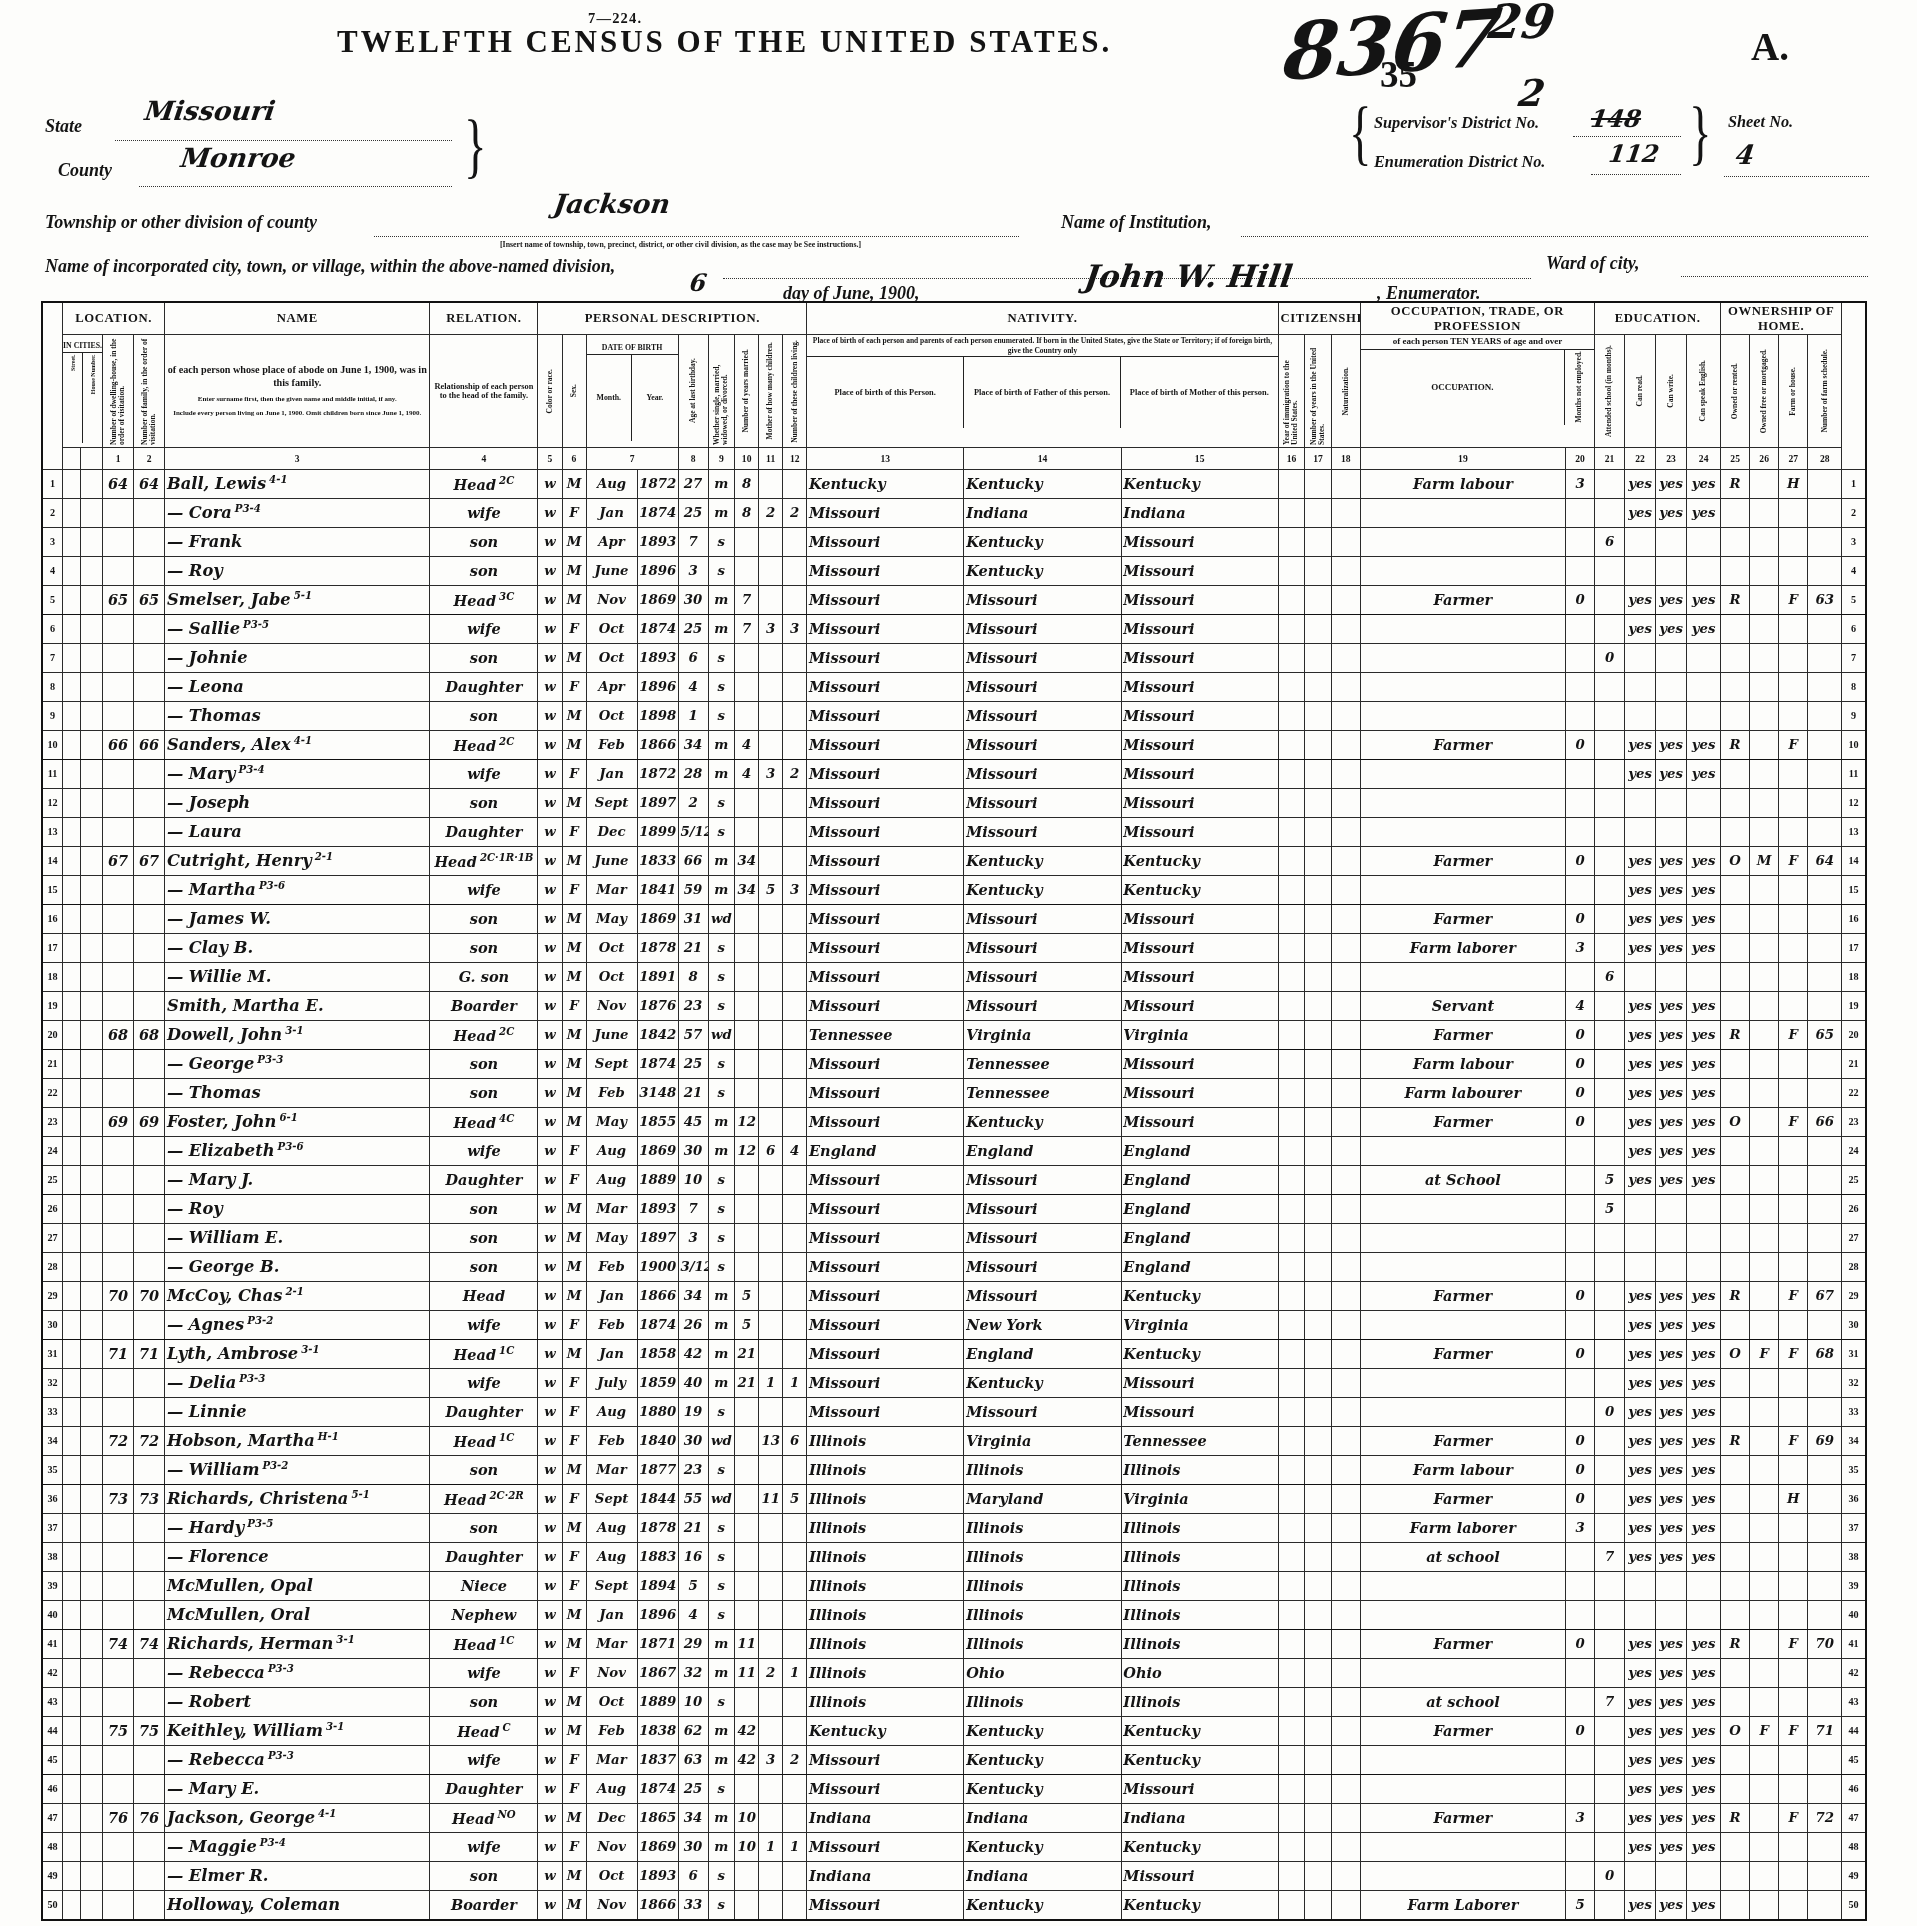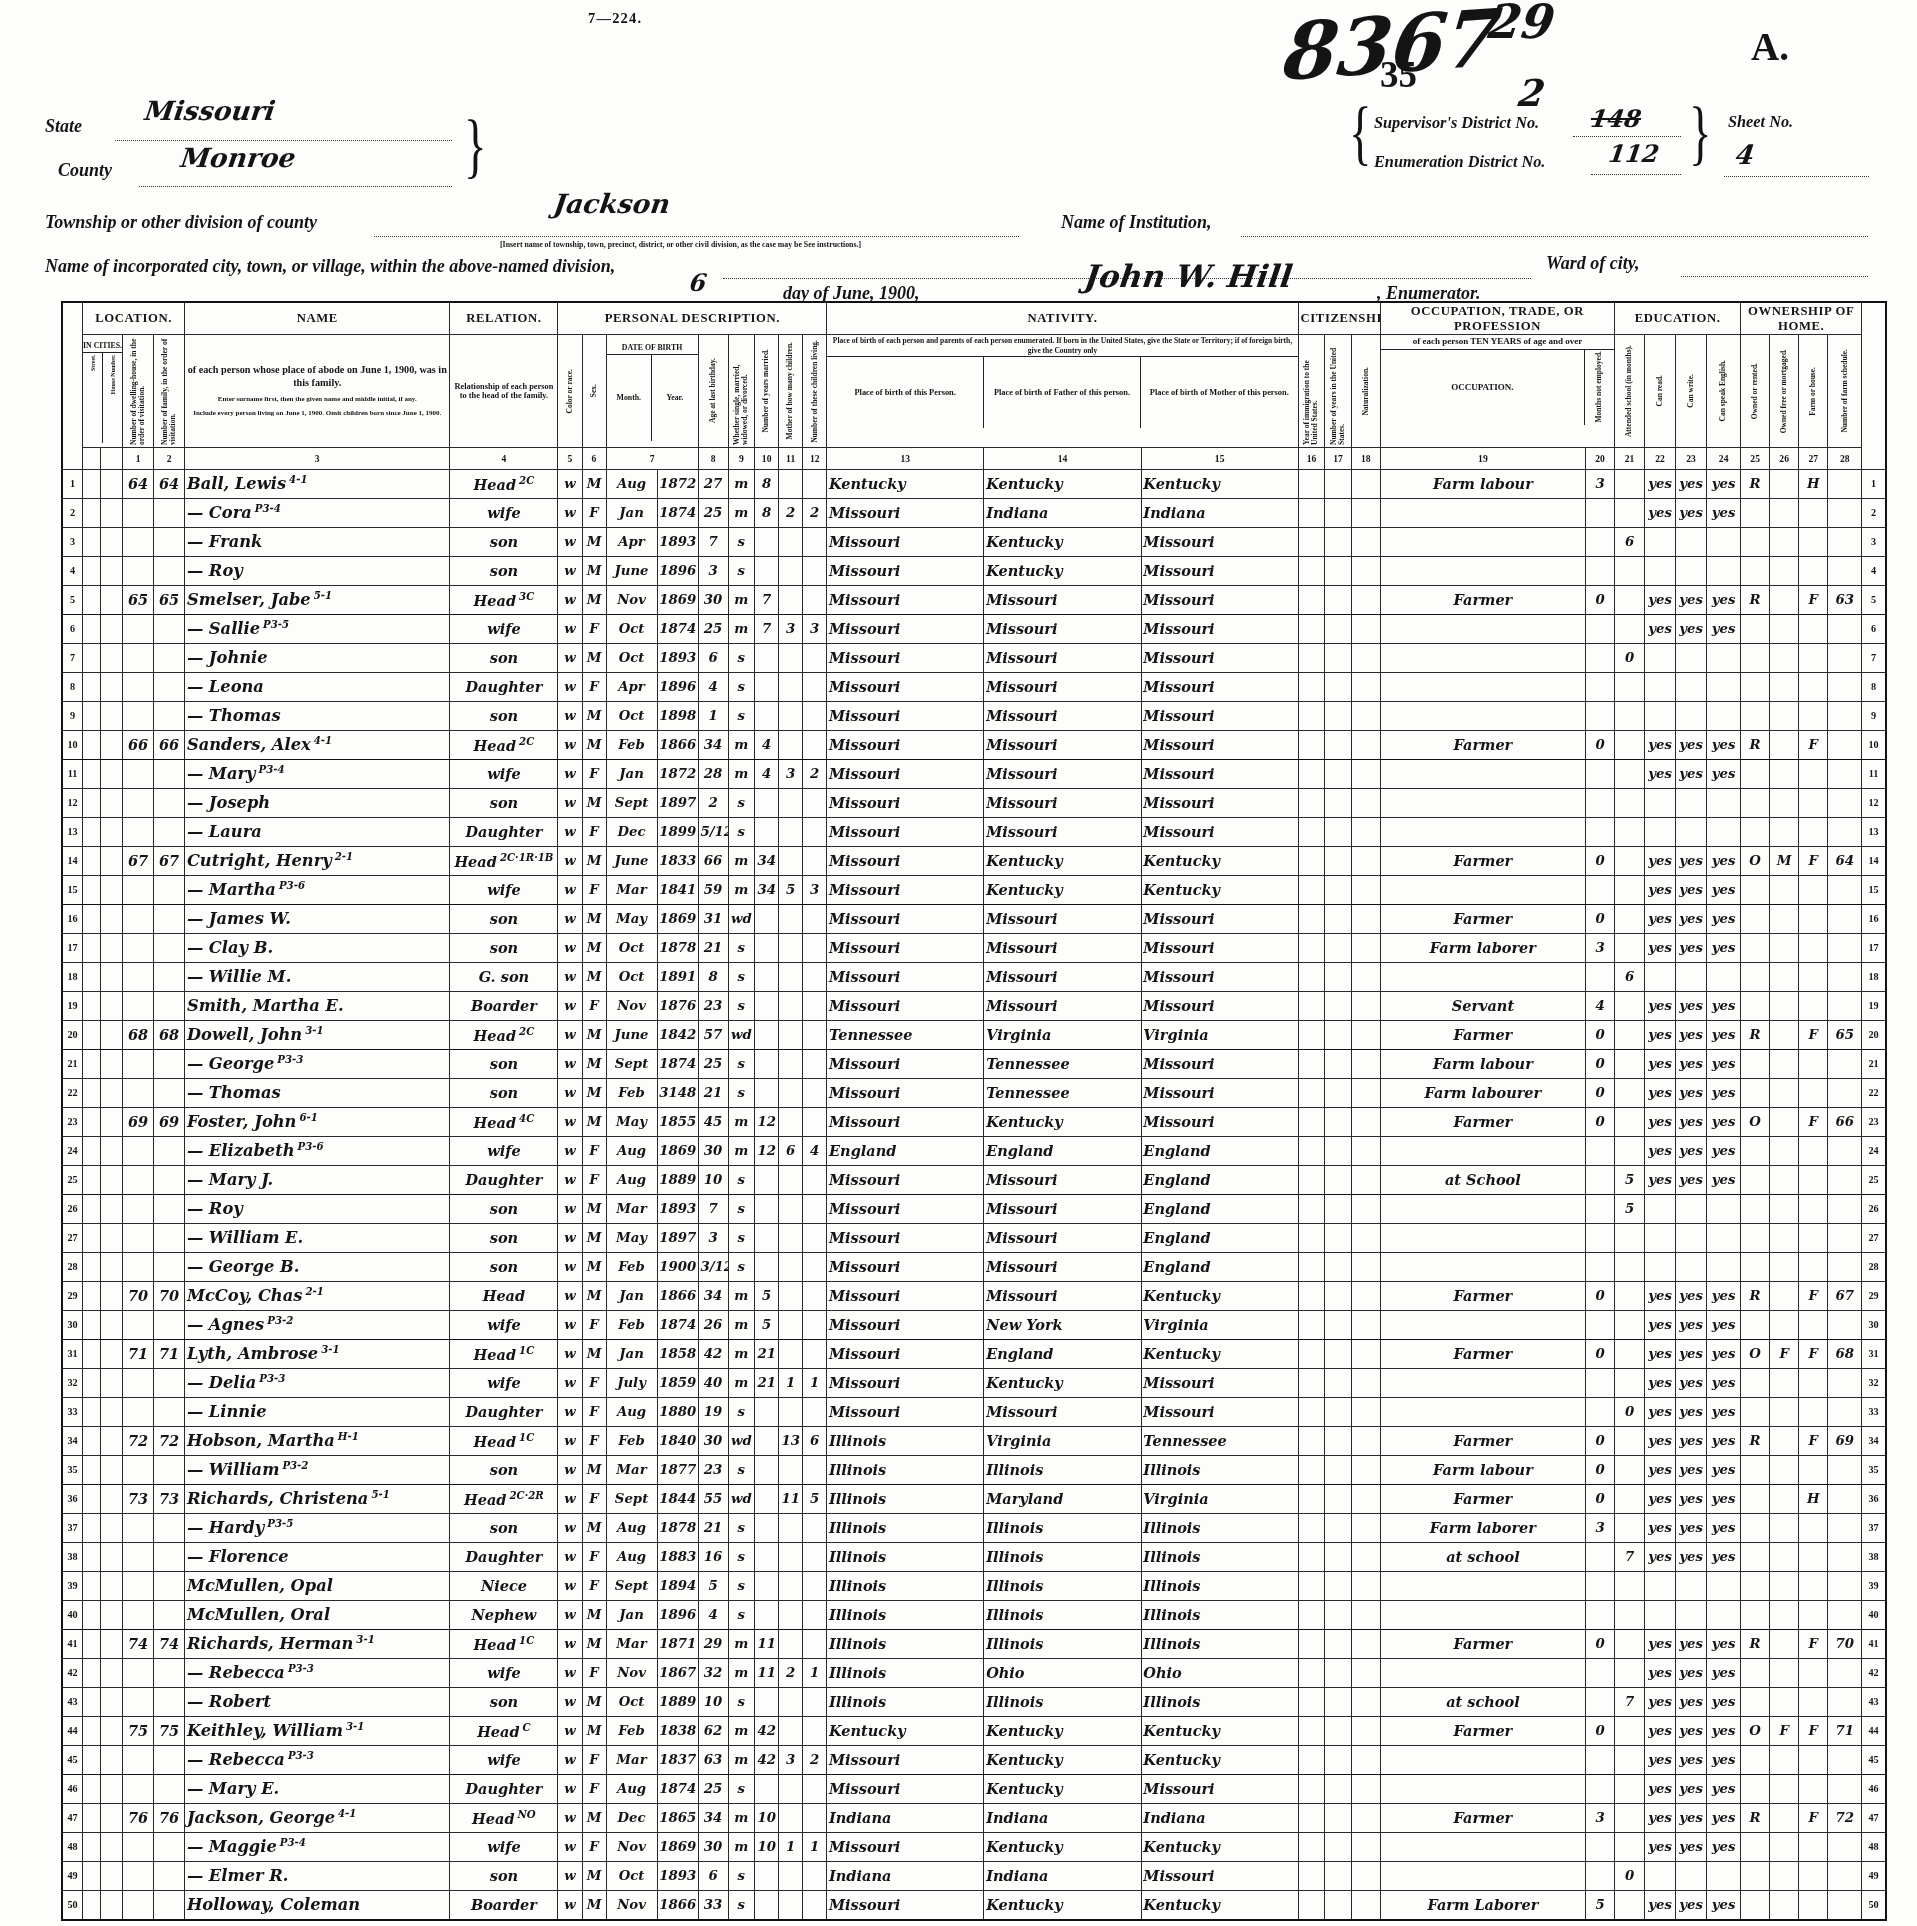--- a/index.html
+++ b/index.html
@@ -17,21 +17,21 @@
   .scrawl-md{font-size:47px;line-height:1;}
   .scrawl-sm{font-size:37px;line-height:1;}
   .lbl{font-style:italic;font-size:18px;font-weight:600;}
   .lbl-sm{font-style:italic;font-size:16.3px;font-weight:600;}
   .dots{border-bottom:1.8px dotted #333;height:0;}
   .struck{text-decoration:line-through;text-decoration-thickness:1.8px;}
   .brace{font-size:72px;font-weight:400;line-height:.9;transform:scaleX(.65);}
   .tinynote{font-size:7.8px;font-weight:700;}
   .hwv{font-size:26.5px;}
   
-  table.census{position:absolute;left:61px;top:301px;width:1826px;border-collapse:collapse;
+  table.census{position:absolute;left:41px;top:301px;width:1826px;border-collapse:collapse;
     table-layout:fixed;background:#fdfdfb;border:2.4px solid #111;}
   table.census td,table.census th{border:0.6px solid #2a2a2a;padding:0 1.8px;overflow:hidden;}
   thead th{font-weight:700;}
   .grp{font-size:12.7px;letter-spacing:0.6px;text-align:center;height:31px;}
   .lblrow td{vertical-align:middle;text-align:center;height:112px;}
   .numrow td{height:20.5px;text-align:center;font-size:9.6px;font-weight:700;}
   .vert{writing-mode:vertical-rl;transform:rotate(180deg);font-size:7.5px;line-height:1.12;
         white-space:normal;max-height:107px;margin:0 auto;text-align:left;font-weight:700;}
   .namehead{font-size:10.2px;font-weight:700;white-space:normal;line-height:1.25;}
   .namehead .fine{font-size:7px;font-weight:700;display:block;margin-top:4.8px;line-height:1.3;}
@@ -68,20 +68,21 @@
   td.lnr{border-left:2.4px solid #111;}
   .thk{border-left:1.8px solid #111 !important;}
   .mk{font-size:10.2px;vertical-align:super;margin-left:3px;font-weight:700;}
 </style>
 </head>
 <body>
 
 <div class="sheet">
 
   <div class="abs formcode" style="left:588px;top:9.6px;">7—224.</div>
+  <div class="abs title" style="left:337px;top:24px;">TWELFTH CENSUS OF THE UNITED STATES.</div>
 
   <div class="abs script scrawl-big" style="left:1284px;top:6px;">8367</div>
   <div class="abs script scrawl-md" style="left:1489px;top:-2.4px;">29</div>
   <div class="abs stamp" style="left:1380px;top:53px;">35</div>
   <div class="abs script scrawl-sm" style="left:1519px;top:75px;">2</div>
   <div class="abs corner" style="left:1751px;top:24px;">A.</div>
 
 
   <div class="abs brace" style="left:1343px;top:100px;">{</div>
   <div class="abs lbl-sm" style="left:1374px;top:113px;">Supervisor's District No.</div>

